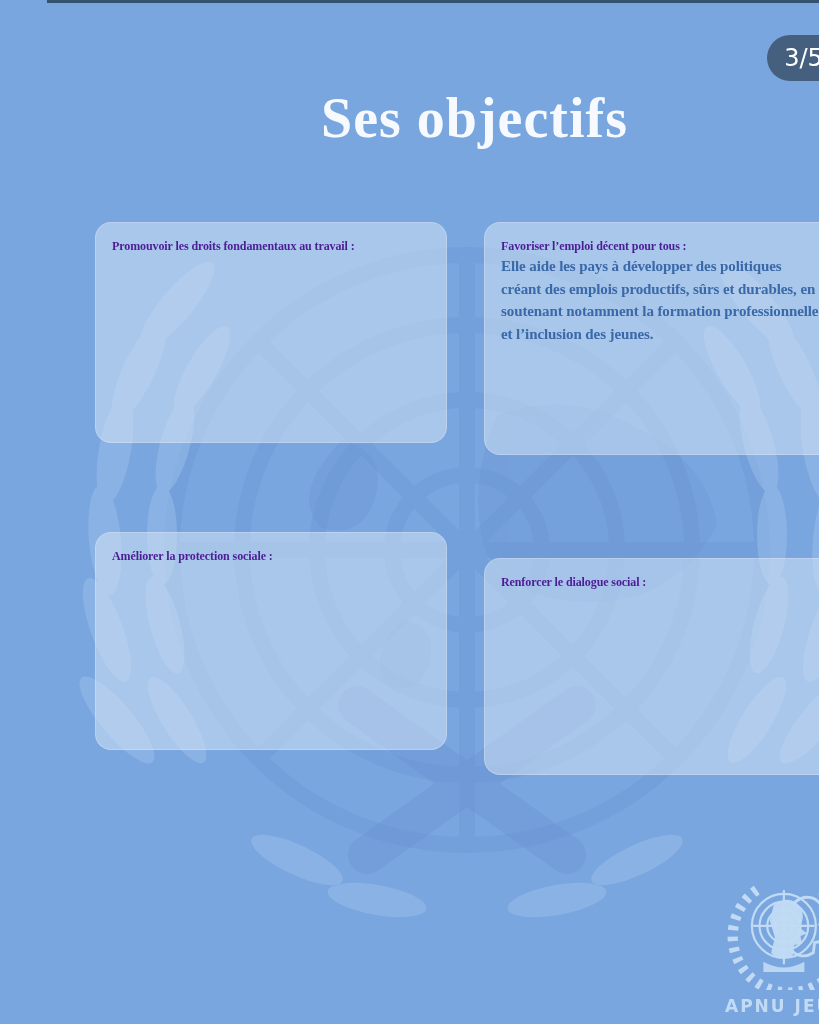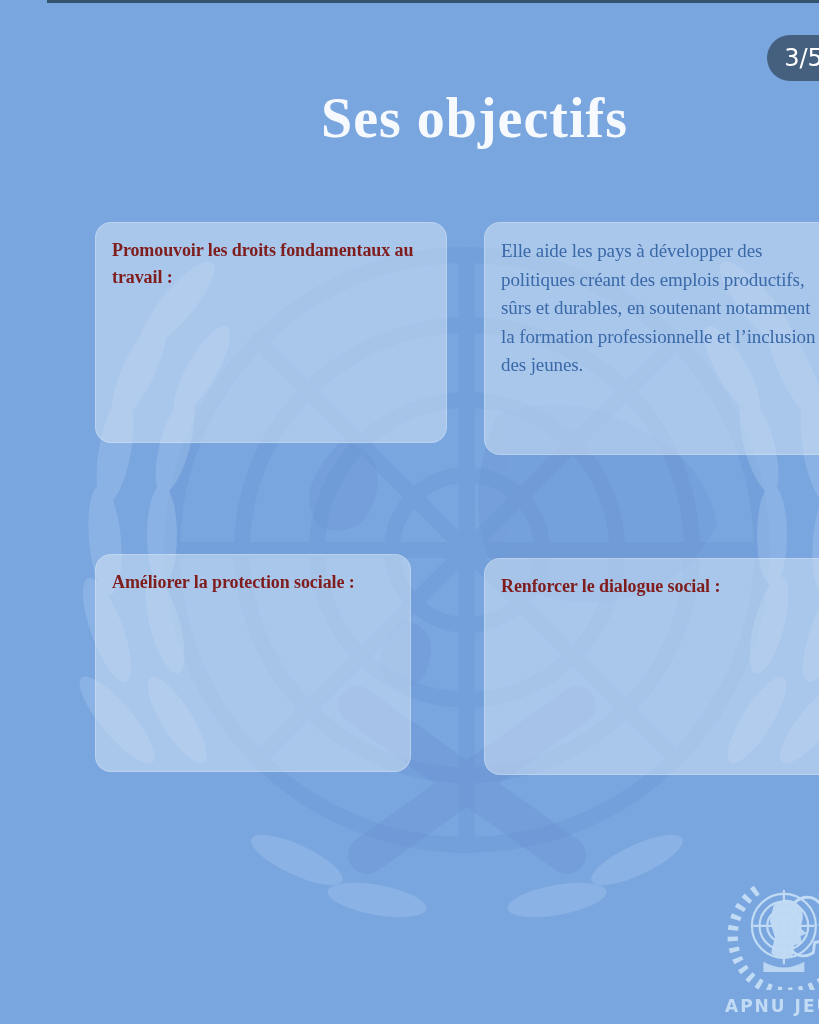--- a/index.html
+++ b/index.html
@@ -59,37 +59,37 @@
   }
   .card {
     position: absolute;
     box-sizing: border-box;
     background: rgba(213, 229, 246, 0.52);
     border: 1px solid rgba(255,255,255,0.22);
     border-radius: 16px;
     padding: 14px 16px;
   }
   .card .heading {
-    color: #7f1d1d;
-    font-size: 18px;
+    color: #4c1d95;
+    font-size: 12px;
     font-weight: 700;
     line-height: 1.5;
     letter-spacing: -0.1px;
   }
   .card .body {
     color: #3A69A8;
-    font-size: 19px;
-    font-weight: 400;
+    font-size: 15px;
+    font-weight: 700;
     line-height: 1.5;
     letter-spacing: -0.1px;
   }
   .card.justify .body { text-align: justify; }
   .card-1 { left: 48px;  top: 222px; width: 352px; min-height: 221px; }
   .card-2 { left: 437px; top: 222px; width: 353px; min-height: 233px; }
-  .card-3 { left: 48px;  top: 554px; width: 316px; min-height: 218px; }
+  .card-3 { left: 48px;  top: 532px; width: 352px; min-height: 218px; }
   .card-4 { left: 437px; top: 558px; width: 353px; min-height: 217px; }
   .logo-block {
     position: absolute;
     left: 678px; top: 872px;
     width: 128px;
     text-align: center;
   }
   .logo-caption {
     margin-top: 2px;
     color: #C2DBF4;
@@ -168,20 +168,21 @@
     <span>3/5</span>
   </div>
 
   <h1 class="page-title">Ses objectifs</h1>
 
   <div class="card card-1">
     <span class="heading" style="display: block;">Promouvoir les droits fondamentaux au travail :</span>
   </div>
 
   <div class="card card-2 justify">
+    <span class="heading" style="display: block;">Favoriser l’emploi décent pour tous :</span>
     <span class="body">Elle aide les pays à développer des politiques créant des emplois productifs, sûrs et durables, en soutenant notamment la formation professionnelle et l’inclusion des jeunes.</span>
   </div>
 
   <div class="card card-3 justify">
     <span class="heading" style="display: block;">Améliorer la protection sociale :</span>
   </div>
 
   <div class="card card-4 justify">
     <span class="heading" style="display: block;">Renforcer le dialogue social :</span>
   </div>

